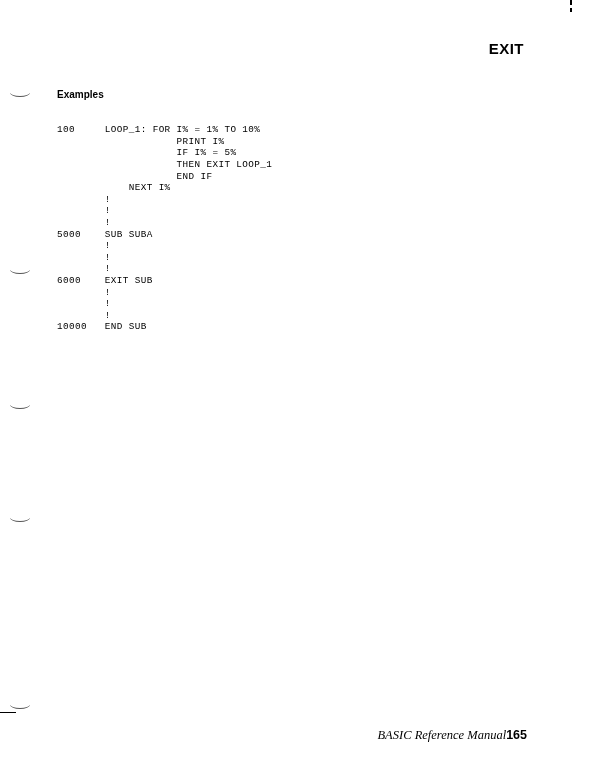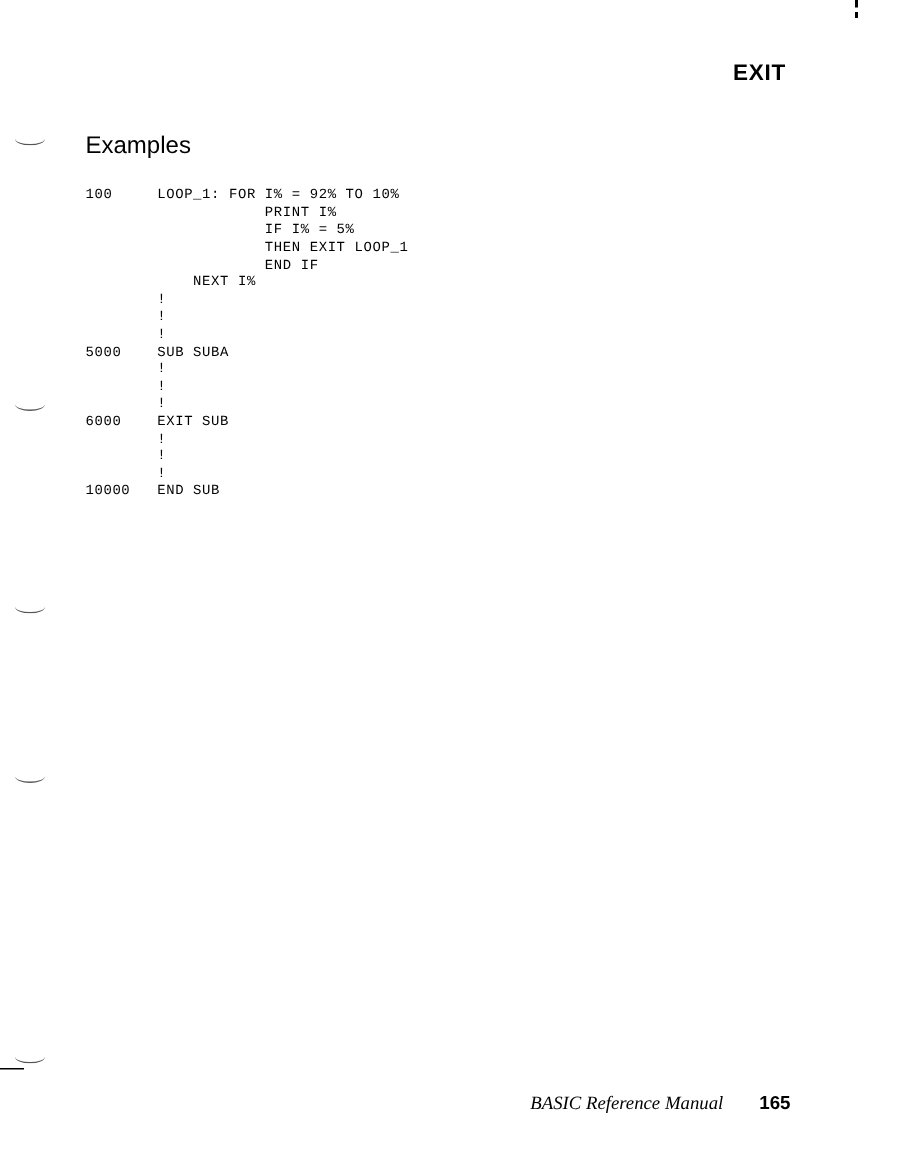--- a/index.html
+++ b/index.html
@@ -58,22 +58,22 @@
     width: 20px;
     height: 8px;
     border-bottom: 1px solid #555;
     border-radius: 0 0 60% 60%;
   }
   
   .section-heading {
     position: absolute;
     left: 57px;
     top: 89px;
-    font-size: 16px;
-    font-weight: normal;
+    font-size: 10px;
+    font-weight: bold;
   }
   
   .code {
     position: absolute;
     left: 57px;
     top: 115px;
     font-family: "Liberation Mono", "DejaVu Sans Mono", monospace;
     font-size: 9.3px;
     line-height: 11.6px;
     white-space: pre;
@@ -99,21 +99,21 @@
   }
   .footer .title {
     font-family: "Liberation Serif", serif;
     font-size: 12.5px;
     font-style: italic;
   }
   .footer .pageno {
     font-family: "Liberation Sans", sans-serif;
     font-weight: bold;
     font-size: 12.5px;
-    margin-left: 24px;
+    margin-left: 0;
   }
 </style>
 </head>
 <body>
 
 <div class="page">
 
   <div class="corner-marks">
     <div class="m1"></div>
     <div class="m2"></div>
@@ -122,21 +122,21 @@
   <div class="running-head">EXIT</div>
 
   <div class="tick" style="top:88px;"></div>
   <div class="tick" style="top:265px;"></div>
   <div class="tick" style="top:400px;"></div>
   <div class="tick" style="top:513px;"></div>
   <div class="tick" style="top:700px;"></div>
 
   <div class="section-heading">Examples</div>
 
-  <pre class="code">100     LOOP_1: FOR I% = 92% TO 10%
+  <pre class="code">100     LOOP_1: FOR I% = 1% TO 10%
                     PRINT I%
                     IF I% = 5%
                     THEN EXIT LOOP_1
                     END IF
             NEXT I%
         !
         !
         !
 5000    SUB SUBA
         !

